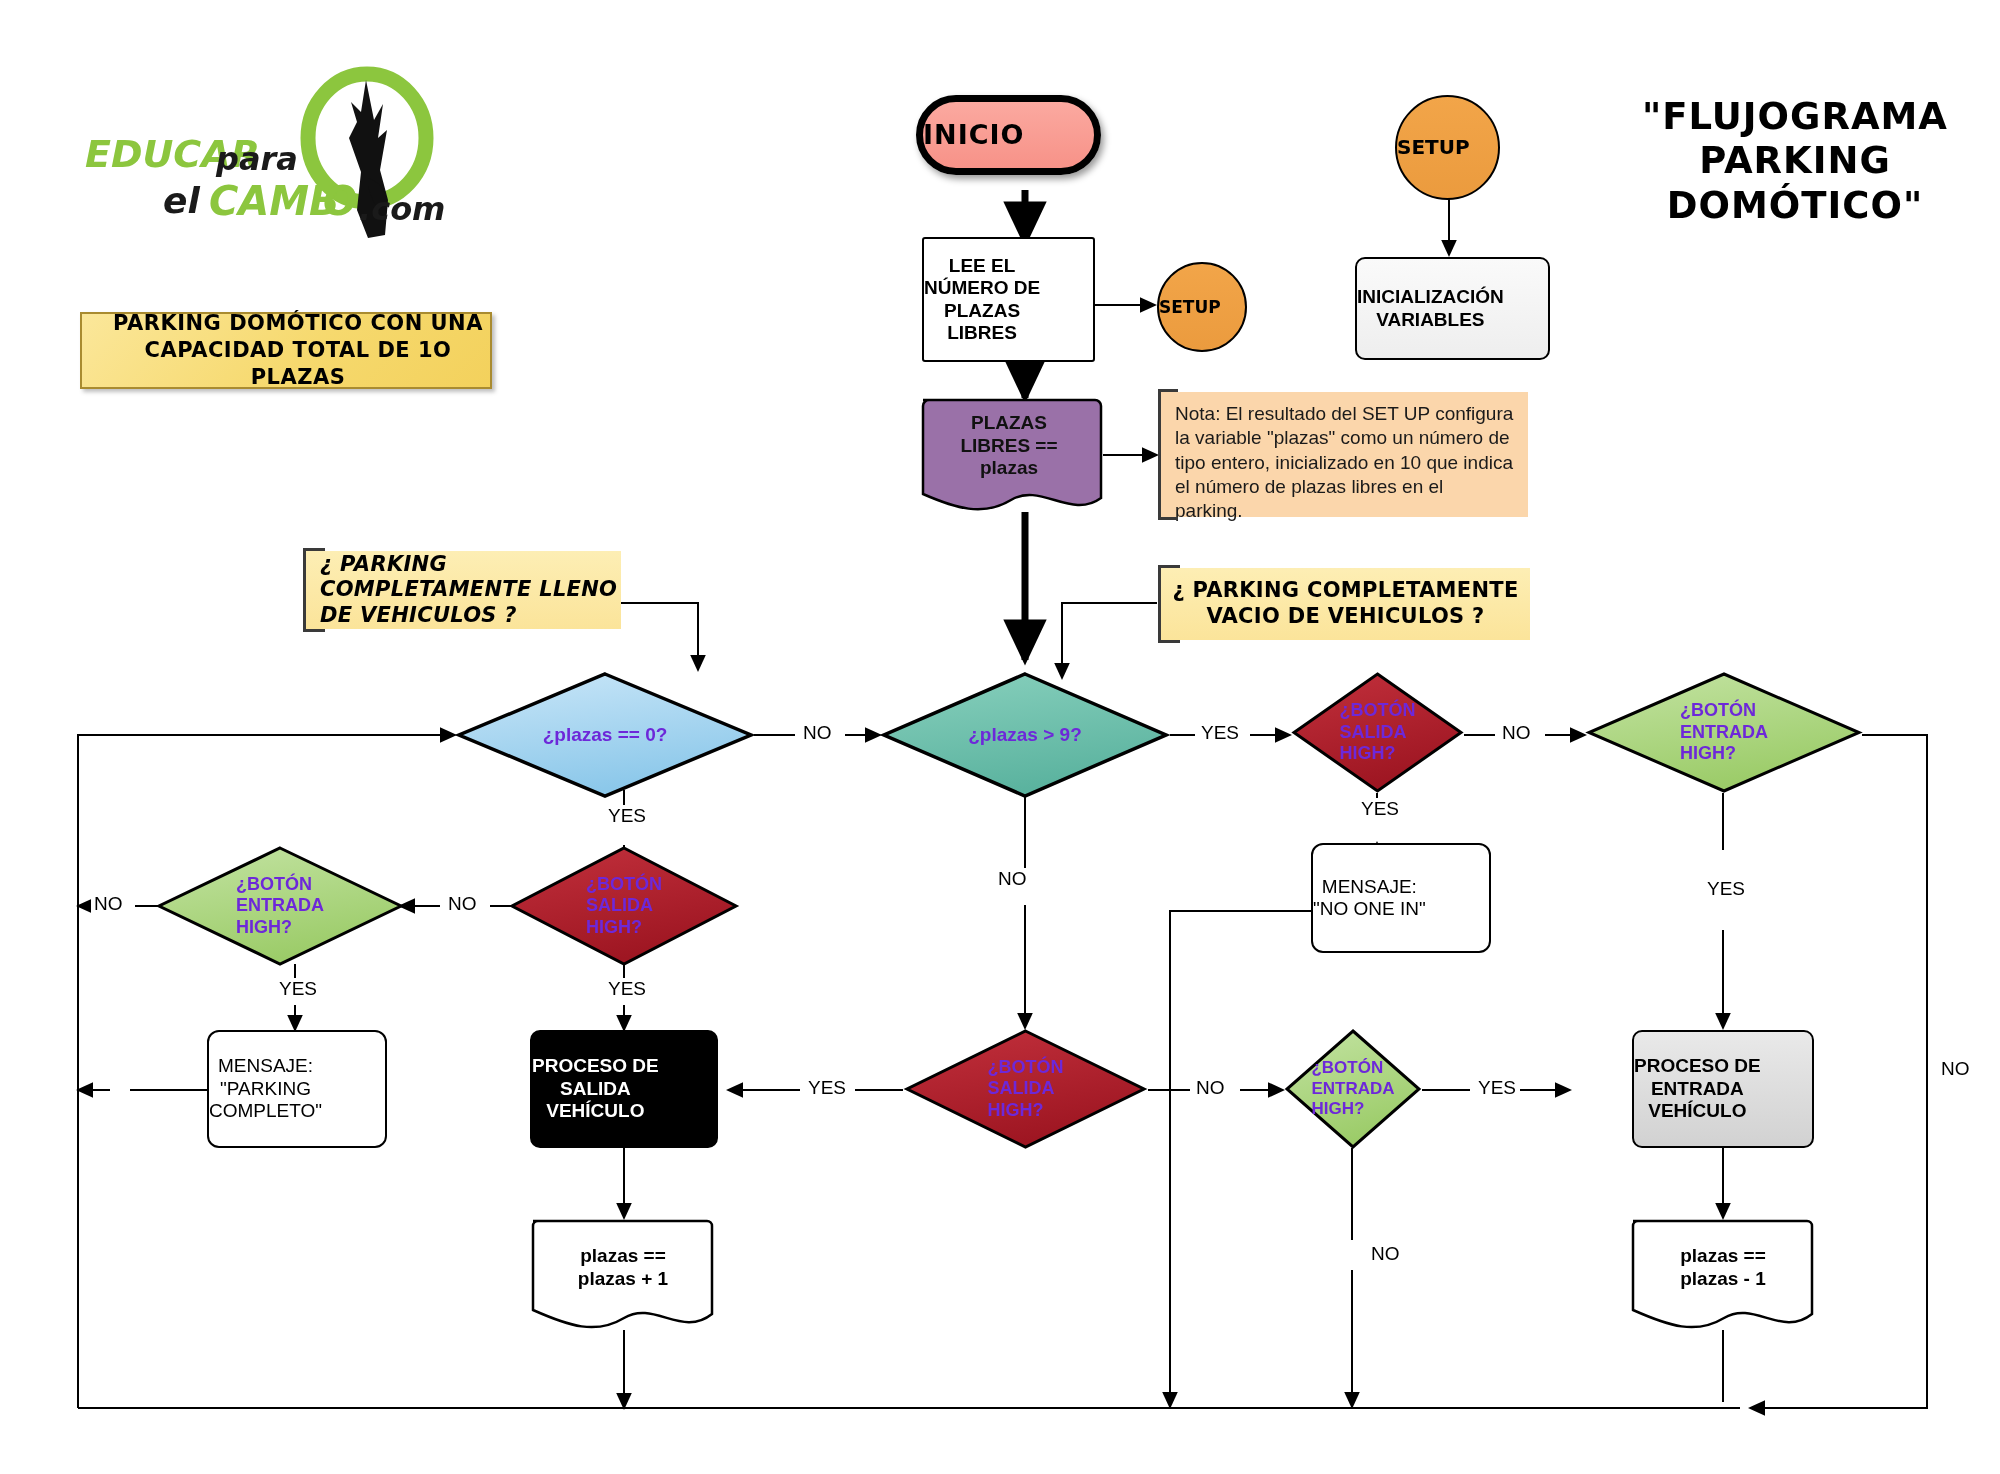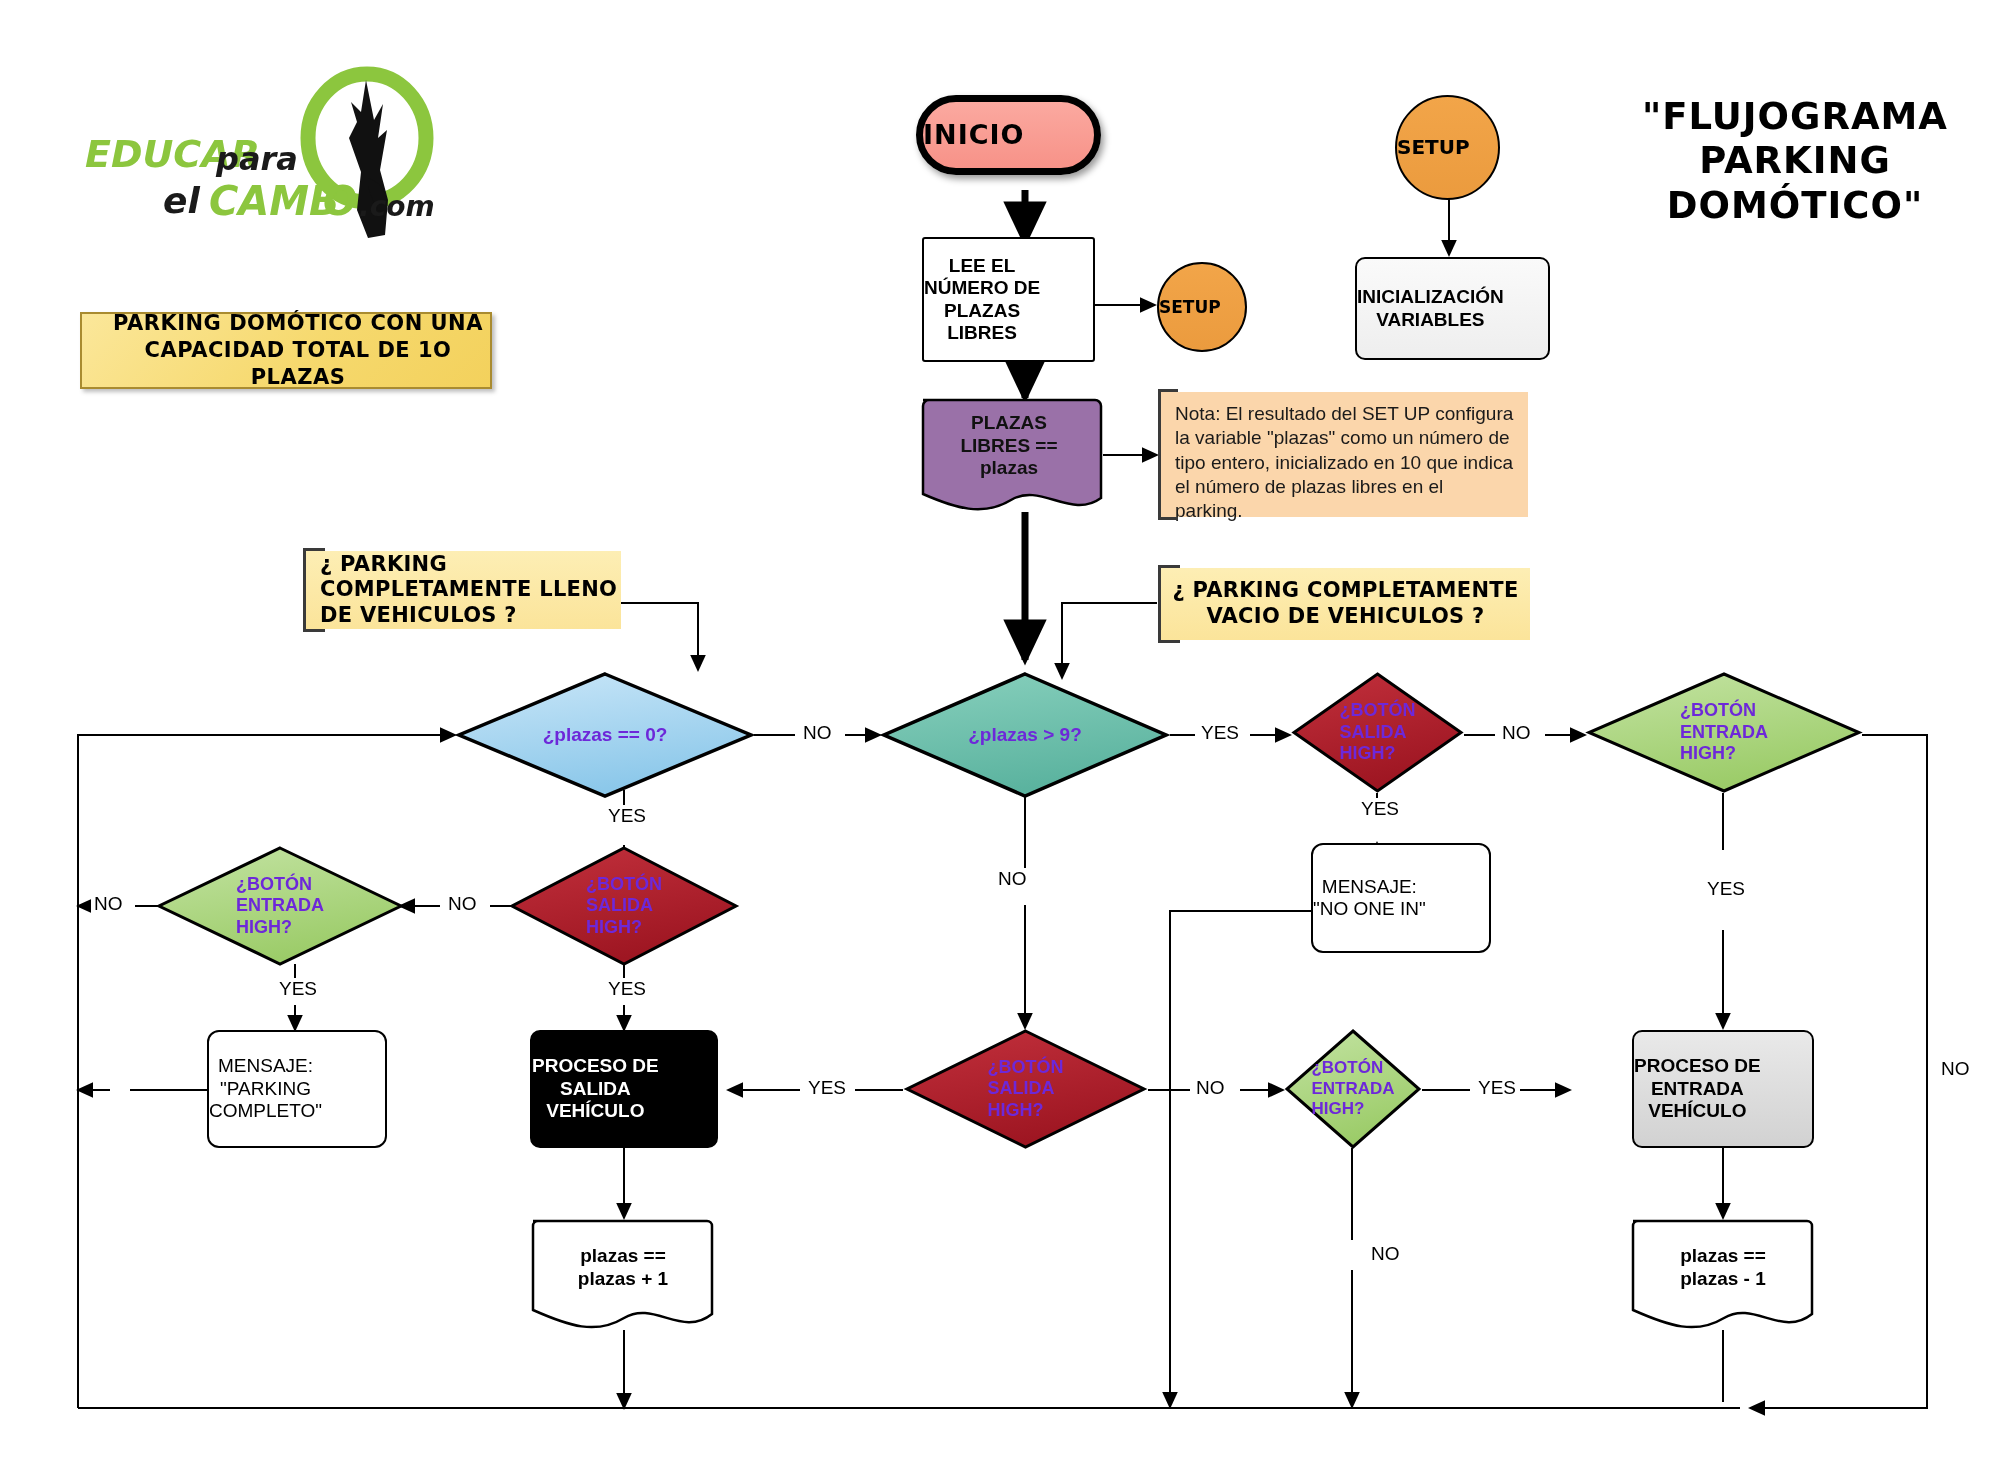--- a/index.html
+++ b/index.html
@@ -325,33 +325,33 @@
     <svg width="420" height="190" viewBox="0 0 420 190">
       <ellipse cx="282" cy="78" rx="59" ry="64" fill="none" stroke="#8cc63e" stroke-width="15"></ellipse>
       <path d="M281 20 L289 60 L298 44 L293 78 L302 70 L295 110 L303 140 L300 175 L283 178 L272 150 L276 112 L264 78 L272 62 L266 42 L276 52 Z" fill="#111"></path>
       <path d="M283 118 C300 124, 306 140, 300 158 C292 150, 286 138, 283 126 Z" fill="#111"></path>
     </svg>
     <span class="logo-text" style="left:0px; top:72px; font-size:38px; color:#8cc63e; font-style:italic;">EDUCAR</span>
     <span class="logo-text" style="left:131px; top:80px; font-size:32px; color:#1a1a1a; font-style:italic;">para</span>
     <span class="logo-text" style="left:78px; top:120px; font-size:36px; color:#1a1a1a; font-style:italic;">el</span>
     <span class="logo-text" style="left:124px; top:118px; font-size:40px; color:#8cc63e; font-style:italic;">CAMB</span>
     <span class="logo-text" style="left:238px; top:118px; font-size:40px; color:#8cc63e; font-style:italic;">O</span>
-    <span class="logo-text" style="left:274px; top:130px; font-size:28px; color:#1a1a1a; font-style:italic;">.com</span>
+    <span class="logo-text" style="left:274px; top:130px; font-size:32px; color:#1a1a1a; font-style:italic;">.com</span>
   </div>
 
   <div class="title" style="left:1610px; top:95px; width:370px;">"FLUJOGRAMA
 PARKING
 DOMÓTICO"</div>
 
   <div class="sticky" style="left:80px; top:312px; width:412px; height:77px;padding-left:24px;">
     <span class="lbl" style="font-size:21px; line-height:1.3;">PARKING DOMÓTICO CON UNA
 CAPACIDAD  TOTAL DE 1O PLAZAS</span>
   </div>
 
-  <div class="callout" style="left:303px; top:551px; width:318px; height:78px;">
+  <div class="callout" style="left:303px; top:551px; width:318px; height:78px;font-style:italic;">
     <span class="lbl">¿ PARKING
 COMPLETAMENTE LLENO
 DE VEHICULOS ?</span>
   </div>
 
   <div class="callout" style="left:1158px; top:568px; width:372px; height:72px; justify-content:center;">
     <span class="lbl" style="text-align:center; padding-left:0;">¿ PARKING COMPLETAMENTE
 VACIO DE VEHICULOS ?</span>
   </div>
 

